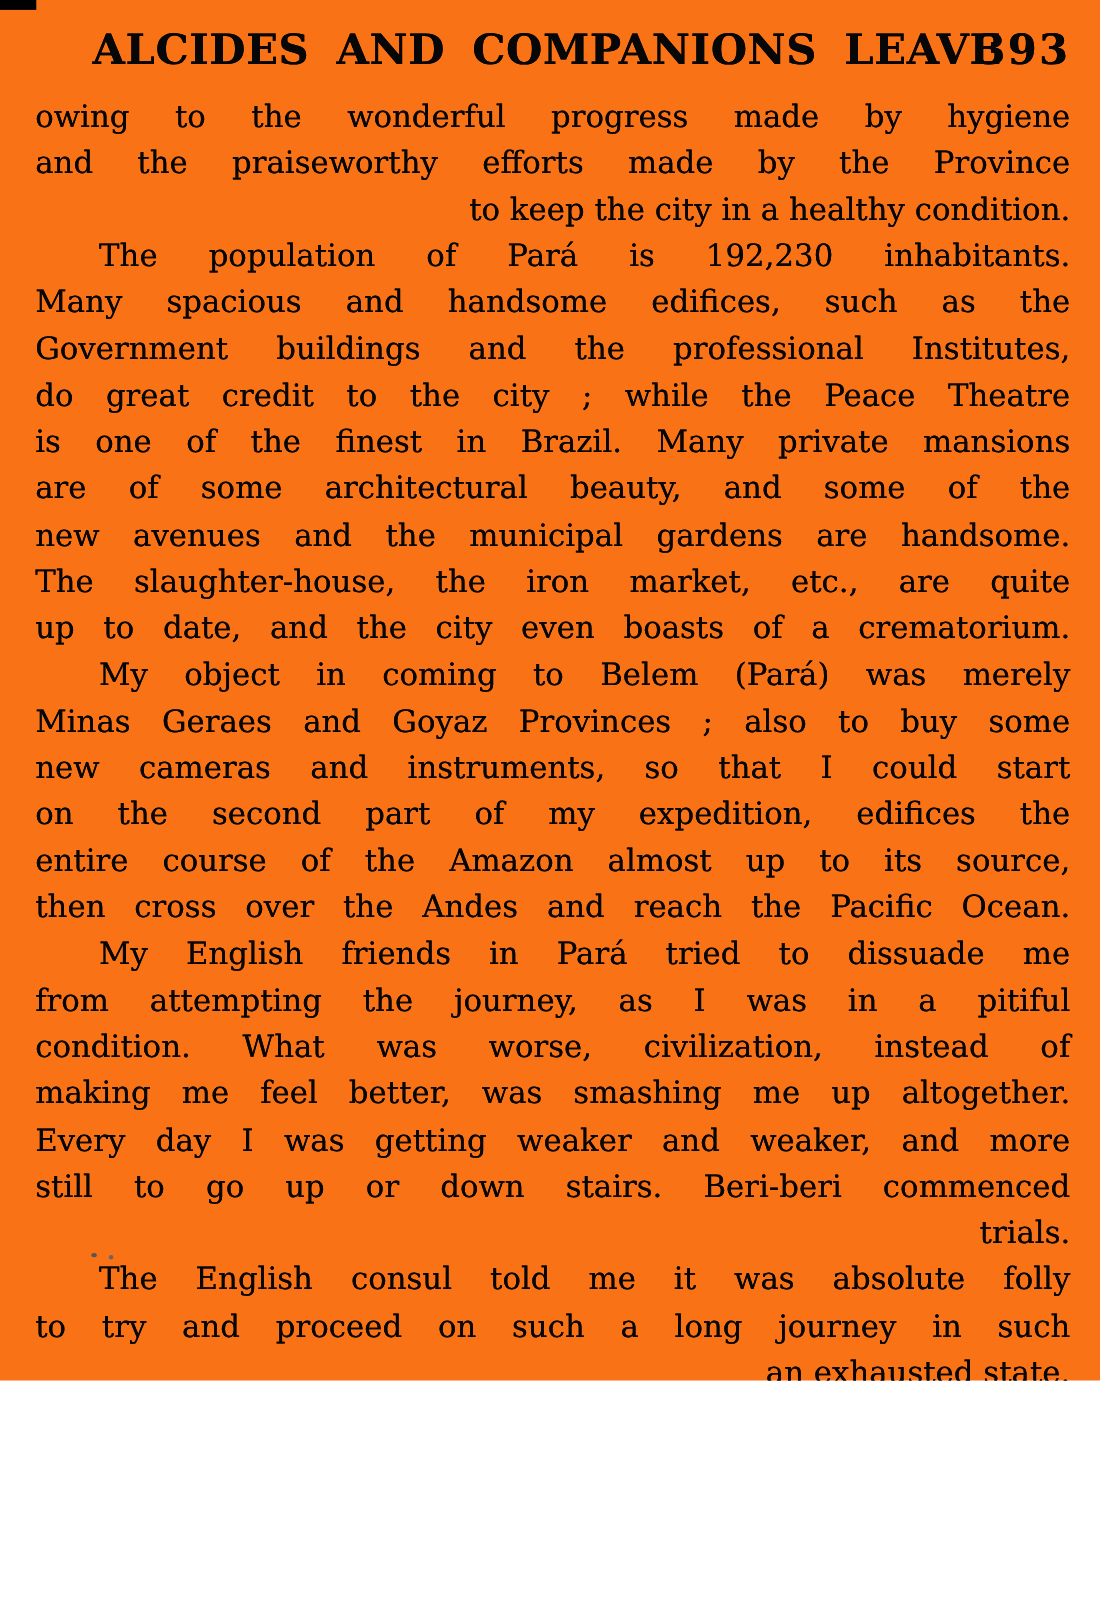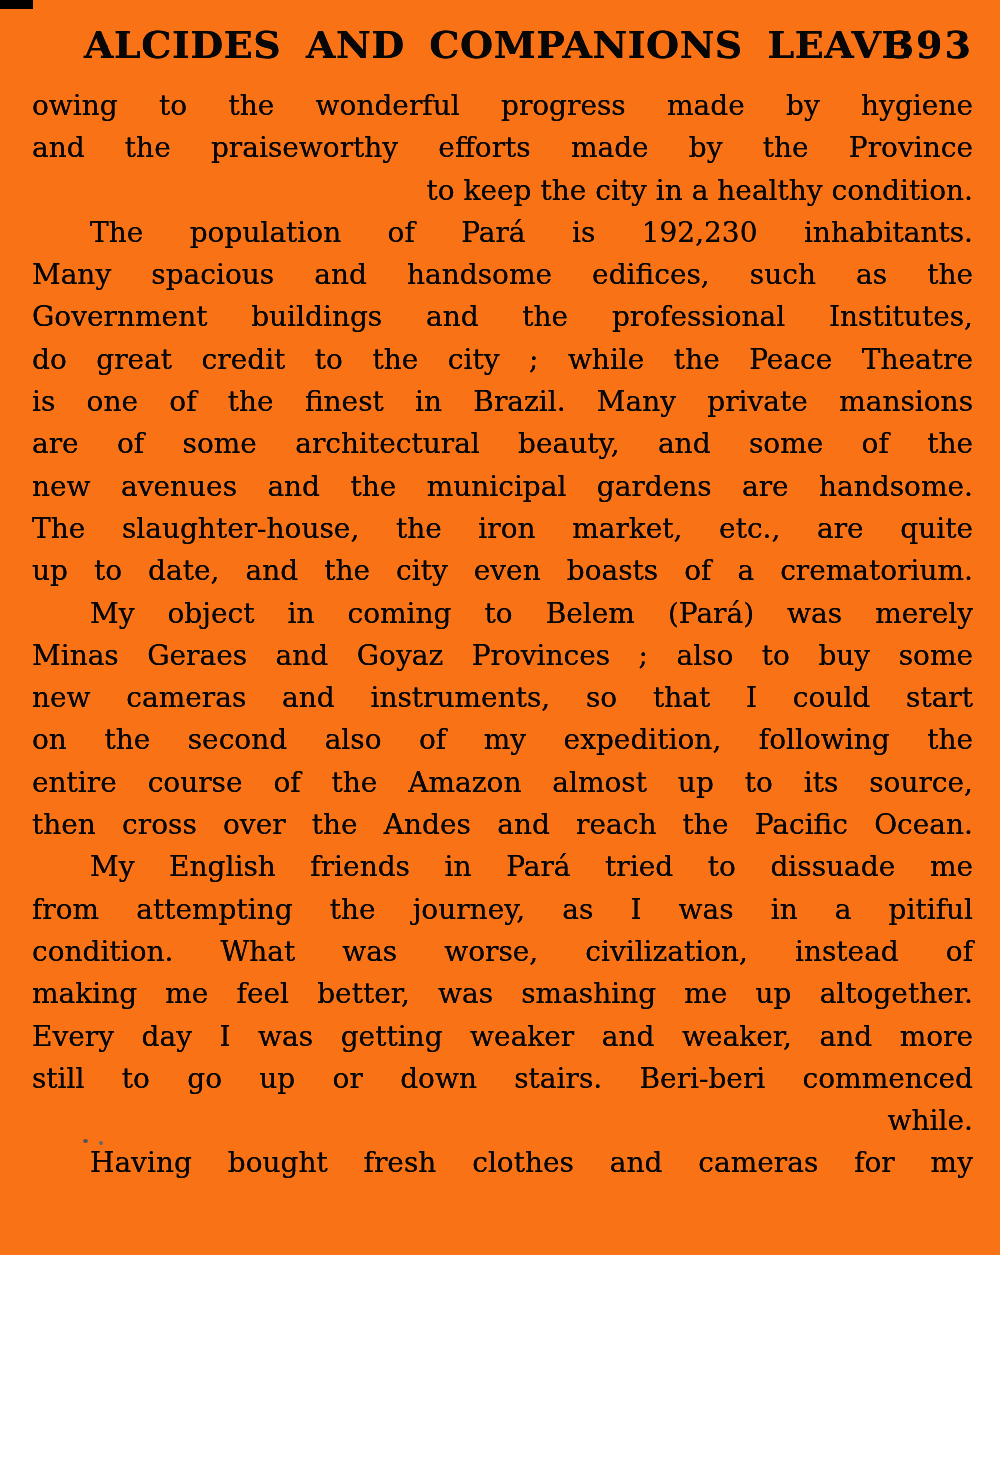--- a/index.html
+++ b/index.html
@@ -91,31 +91,36 @@
           <div class="line just">is one of the finest in Brazil. Many private mansions</div>
           <div class="line just">are of some architectural beauty, and some of the</div>
           <div class="line just">new avenues and the municipal gardens are handsome.</div>
           <div class="line just">The slaughter-house, the iron market, etc., are quite</div>
           <div class="line just">up to date, and the city even boasts of a crematorium.</div>
         </div>
         <div class="paragraph">
           <div class="line just first-indent">My object in coming to Belem (Pará) was merely</div>
           <div class="line just">Minas Geraes and Goyaz Provinces ; also to buy some</div>
           <div class="line just">new cameras and instruments, so that I could start</div>
-          <div class="line just">on the second also of my expedition, following the</div>
+          <div class="line just">on the second part of my expedition, edifices the</div>
           <div class="line just">entire course of the Amazon almost up to its source,</div>
           <div class="line just">then cross over the Andes and reach the Pacific Ocean.</div>
         </div>
         <div class="paragraph">
           <div class="line just first-indent">My English friends in Pará tried to dissuade me</div>
           <div class="line just">from attempting the journey, as I was in a pitiful</div>
           <div class="line just">condition. What was worse, civilization, instead of</div>
           <div class="line just">making me feel better, was smashing me up altogether.</div>
           <div class="line just">Every day I was getting weaker and weaker, and more</div>
           <div class="line just">still to go up or down stairs. Beri-beri commenced</div>
-          <div class="line">while.</div>
+          <div class="line">trials.</div>
+        </div>
+        <div class="paragraph">
+          <div class="line just first-indent">The English consul told me it was absolute folly</div>
+          <div class="line just">to try and proceed on such a long journey in such</div>
+          <div class="line">an exhausted state.</div>
         </div>
         <div class="paragraph">
           <div class="line just first-indent">Having bought fresh clothes and cameras for my</div>
         </div>
       </div>
   </div>
 </div>
 
 </body></html>

